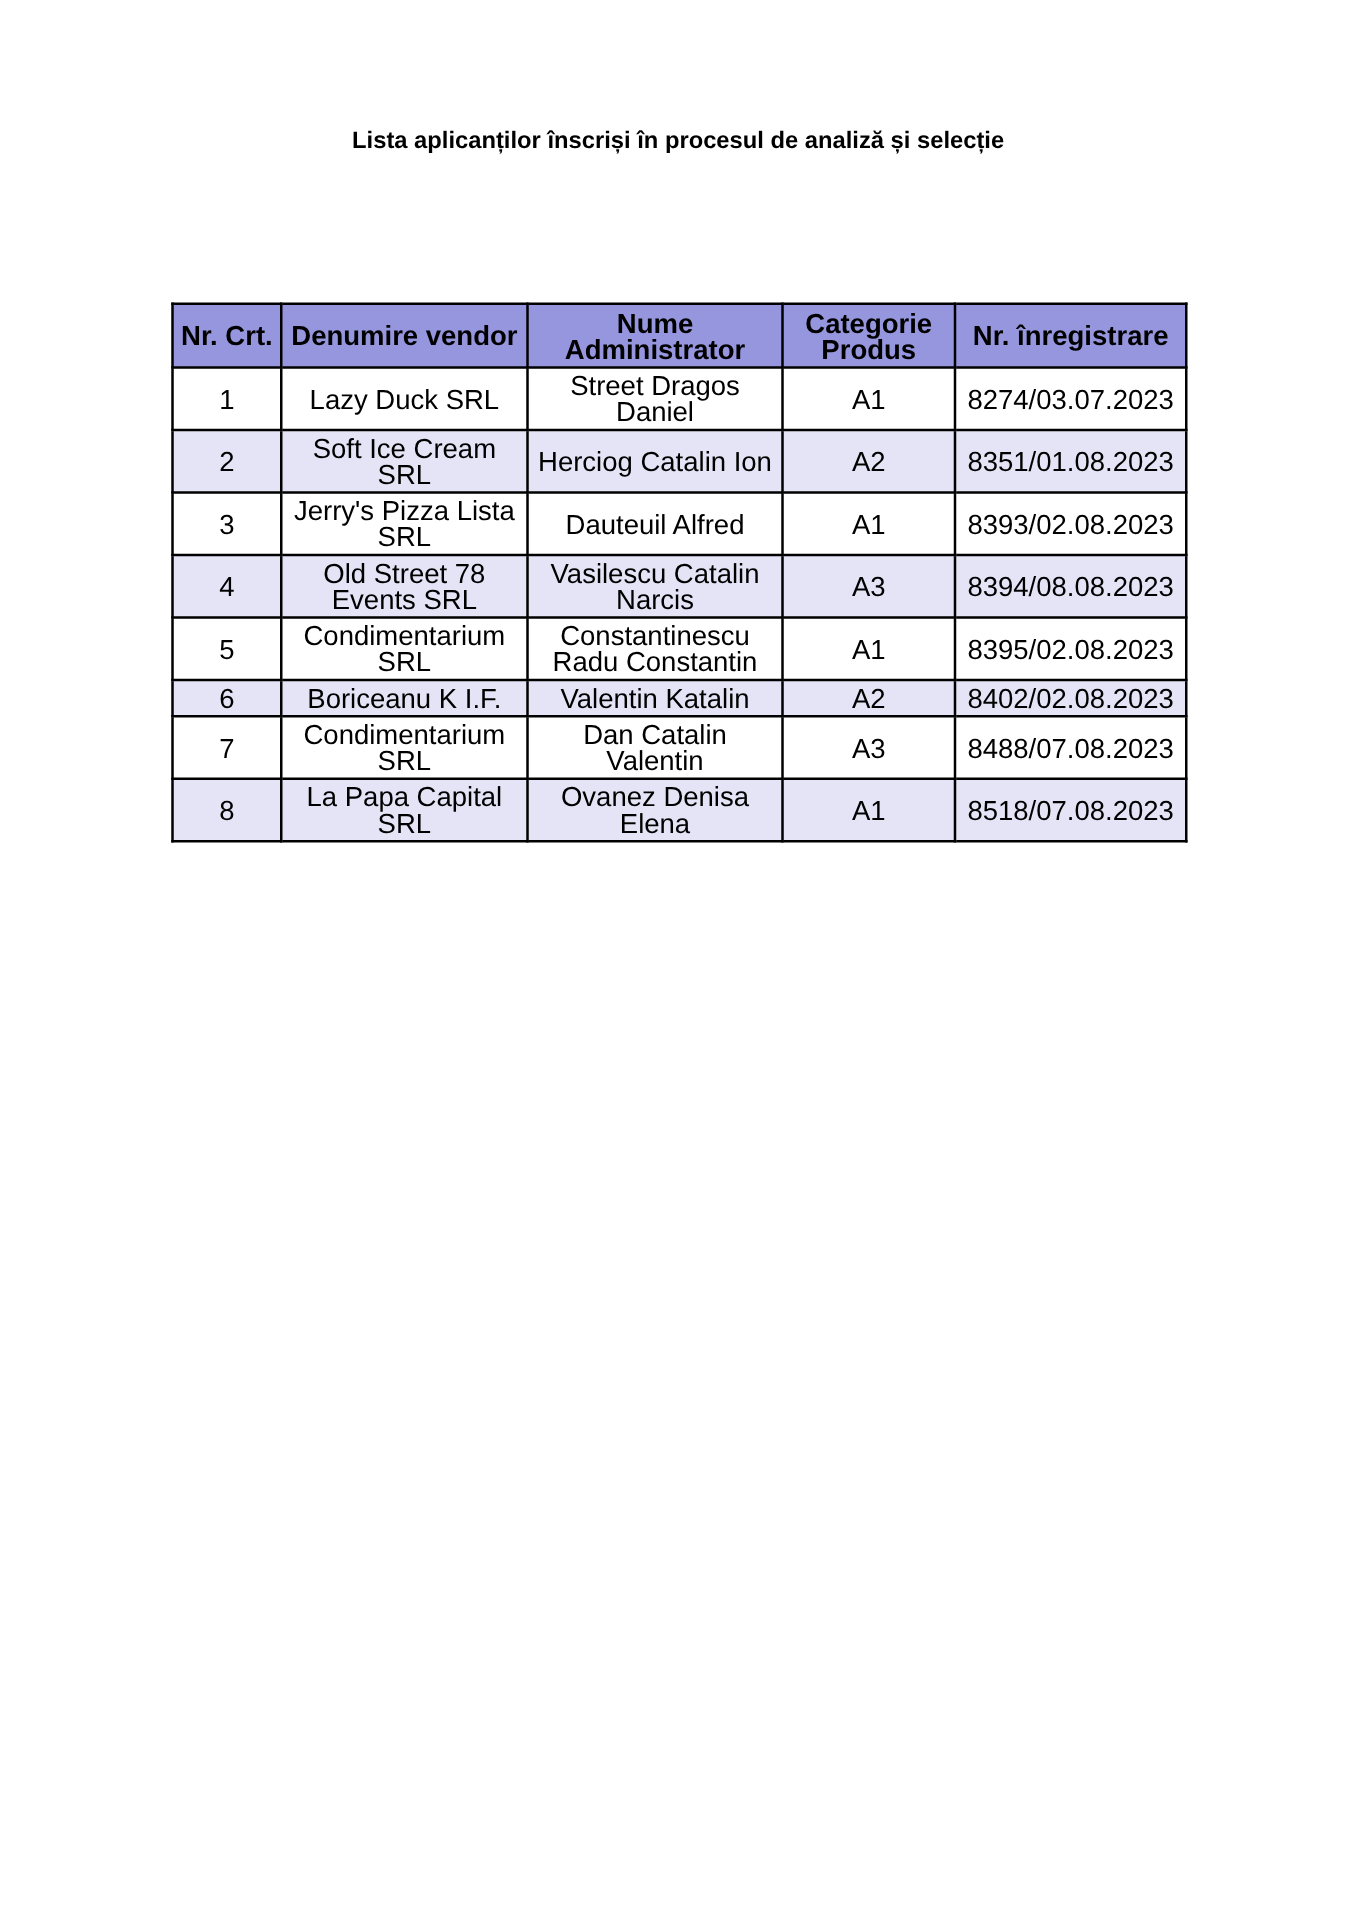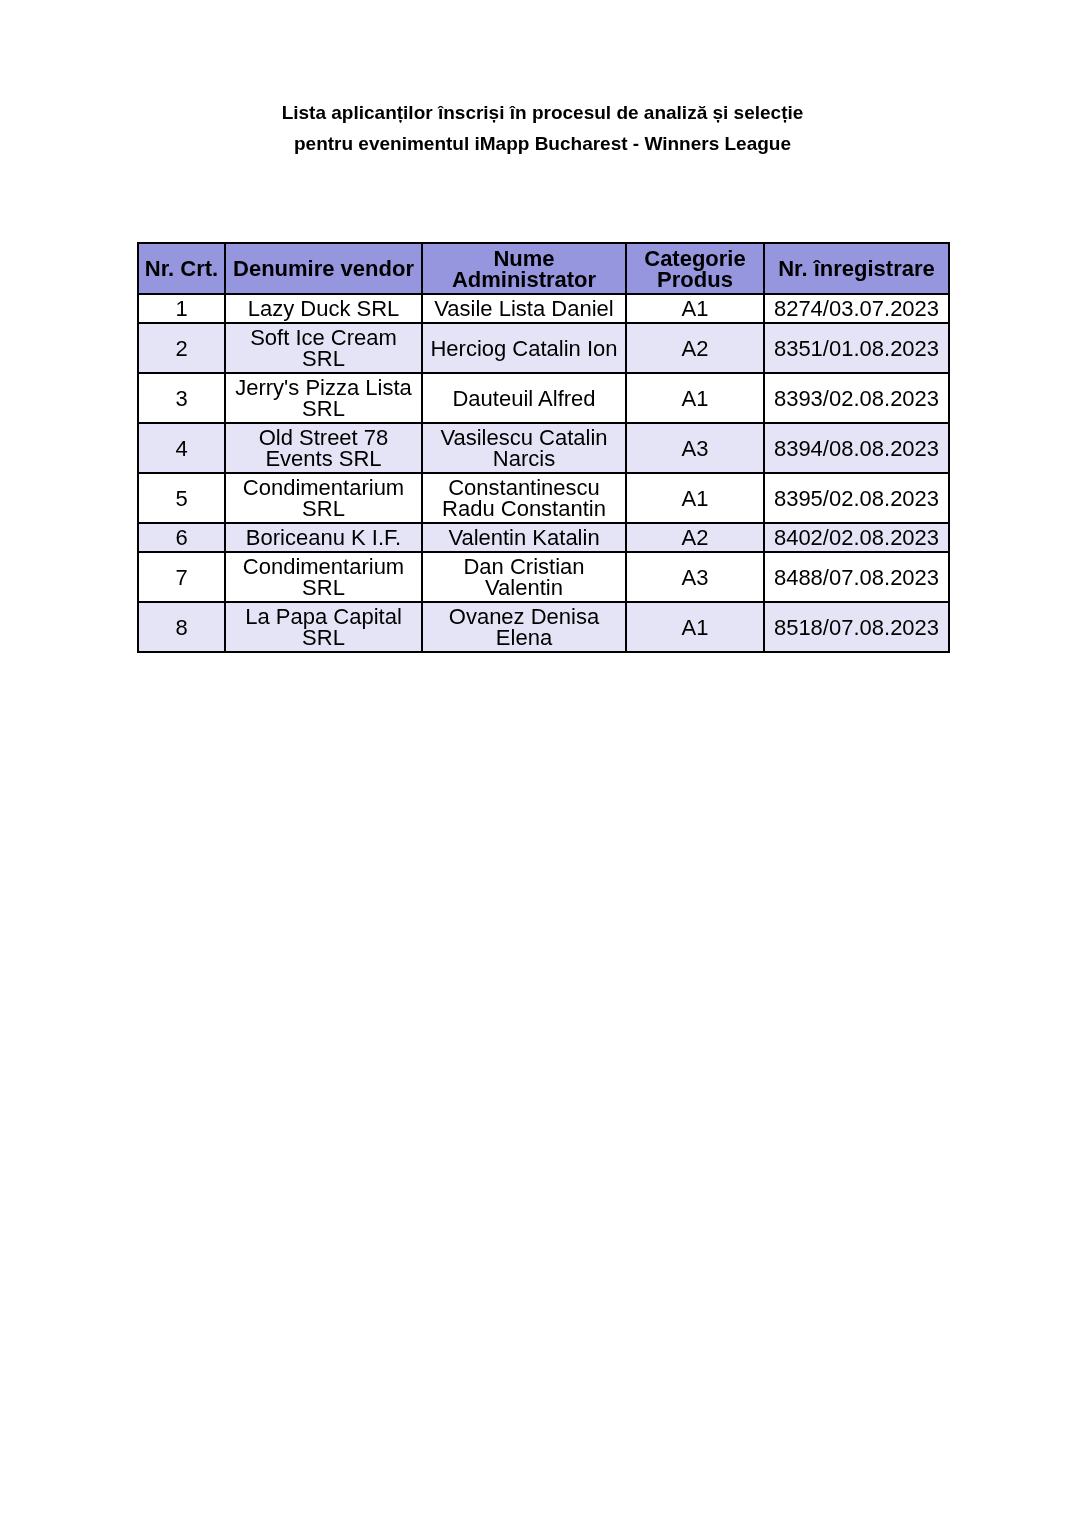--- a/index.html
+++ b/index.html
@@ -70,21 +70,20 @@
   col.c-cat   { width: 138px; }
   col.c-reg   { width: 185px; }
 </style>
 </head>
 <body>
 
 <div class="page">
 
   <div class="doc-title">
     <div>Lista aplicanților înscriși în procesul de analiză și selecție</div>
-    <div>pentru evenimentul iMapp Bucharest - Winners League</div>
   </div>
 
   <table class="applicants">
     <colgroup>
       <col class="c-nr">
       <col class="c-vend">
       <col class="c-admin">
       <col class="c-cat">
       <col class="c-reg">
     </colgroup>
@@ -94,21 +93,21 @@
         <th>Denumire vendor</th>
         <th>Nume Administrator</th>
         <th>Categorie Produs</th>
         <th>Nr. înregistrare</th>
       </tr>
     </thead>
     <tbody>
         <tr>
           <td>1</td>
           <td>Lazy Duck SRL</td>
-          <td>Vasile Lista Daniel</td>
+          <td>Street Dragos Daniel</td>
           <td>A1</td>
           <td>8274/03.07.2023</td>
         </tr>
         <tr>
           <td>2</td>
           <td>Soft Ice Cream SRL</td>
           <td>Herciog Catalin Ion</td>
           <td>A2</td>
           <td>8351/01.08.2023</td>
         </tr>
@@ -136,21 +135,21 @@
         <tr>
           <td>6</td>
           <td>Boriceanu K I.F.</td>
           <td>Valentin Katalin</td>
           <td>A2</td>
           <td>8402/02.08.2023</td>
         </tr>
         <tr>
           <td>7</td>
           <td>Condimentarium SRL</td>
-          <td>Dan Cristian Valentin</td>
+          <td>Dan Catalin Valentin</td>
           <td>A3</td>
           <td>8488/07.08.2023</td>
         </tr>
         <tr>
           <td>8</td>
           <td>La Papa Capital SRL</td>
           <td>Ovanez Denisa Elena</td>
           <td>A1</td>
           <td>8518/07.08.2023</td>
         </tr>

